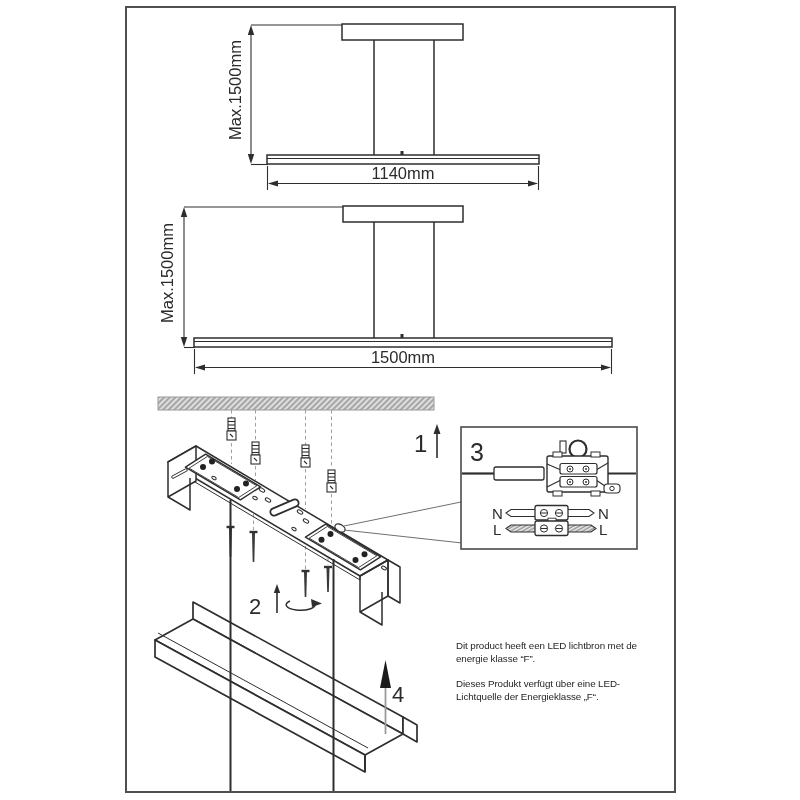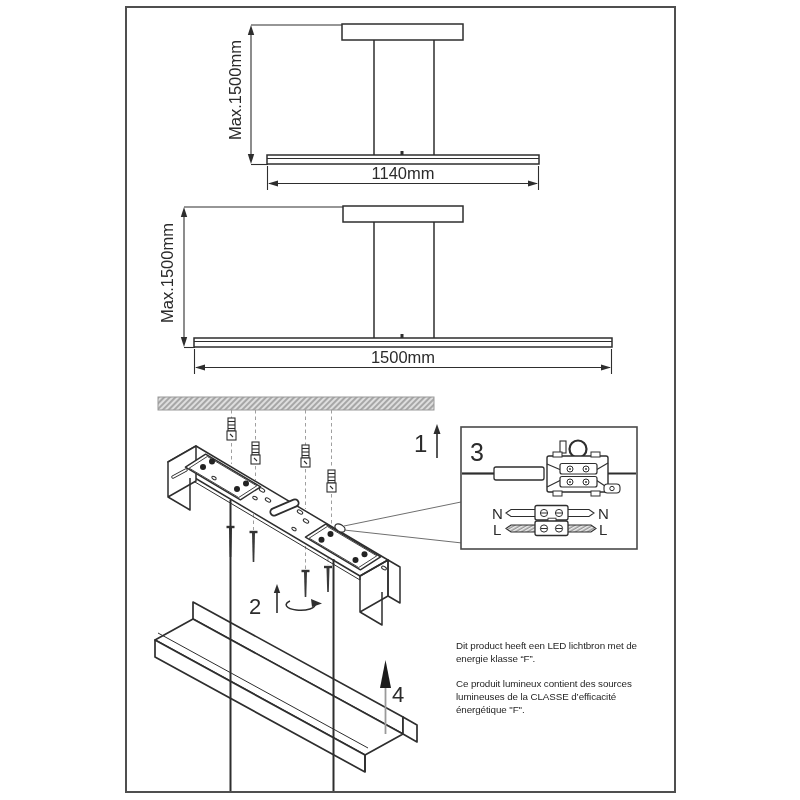--- a/index.html
+++ b/index.html
@@ -299,15 +299,15 @@
             <circle cx="559" cy="528.5" r="3.6" stroke-width="1"></circle>
           <line x1="540.8" y1="528.5" x2="547.2" y2="528.5" stroke-width="1"></line>
             <line x1="555.8" y1="528.5" x2="562.2" y2="528.5" stroke-width="1"></line>
         </g>
       </g>
     </g>
   </svg>
 
   <div class="notices">
     <p>Dit product heeft een LED lichtbron met de energie klasse “F”.</p>
-    <p>Ce produit lumineux contient des sources lumineuses de la CLASSE d’efficacité énergétique "F".</p>
+    <p>Dieses Produkt verfügt über eine LED-Lichtquelle der Energieklasse „F“.</p>
   </div>
 </div>
 
 </body></html>

